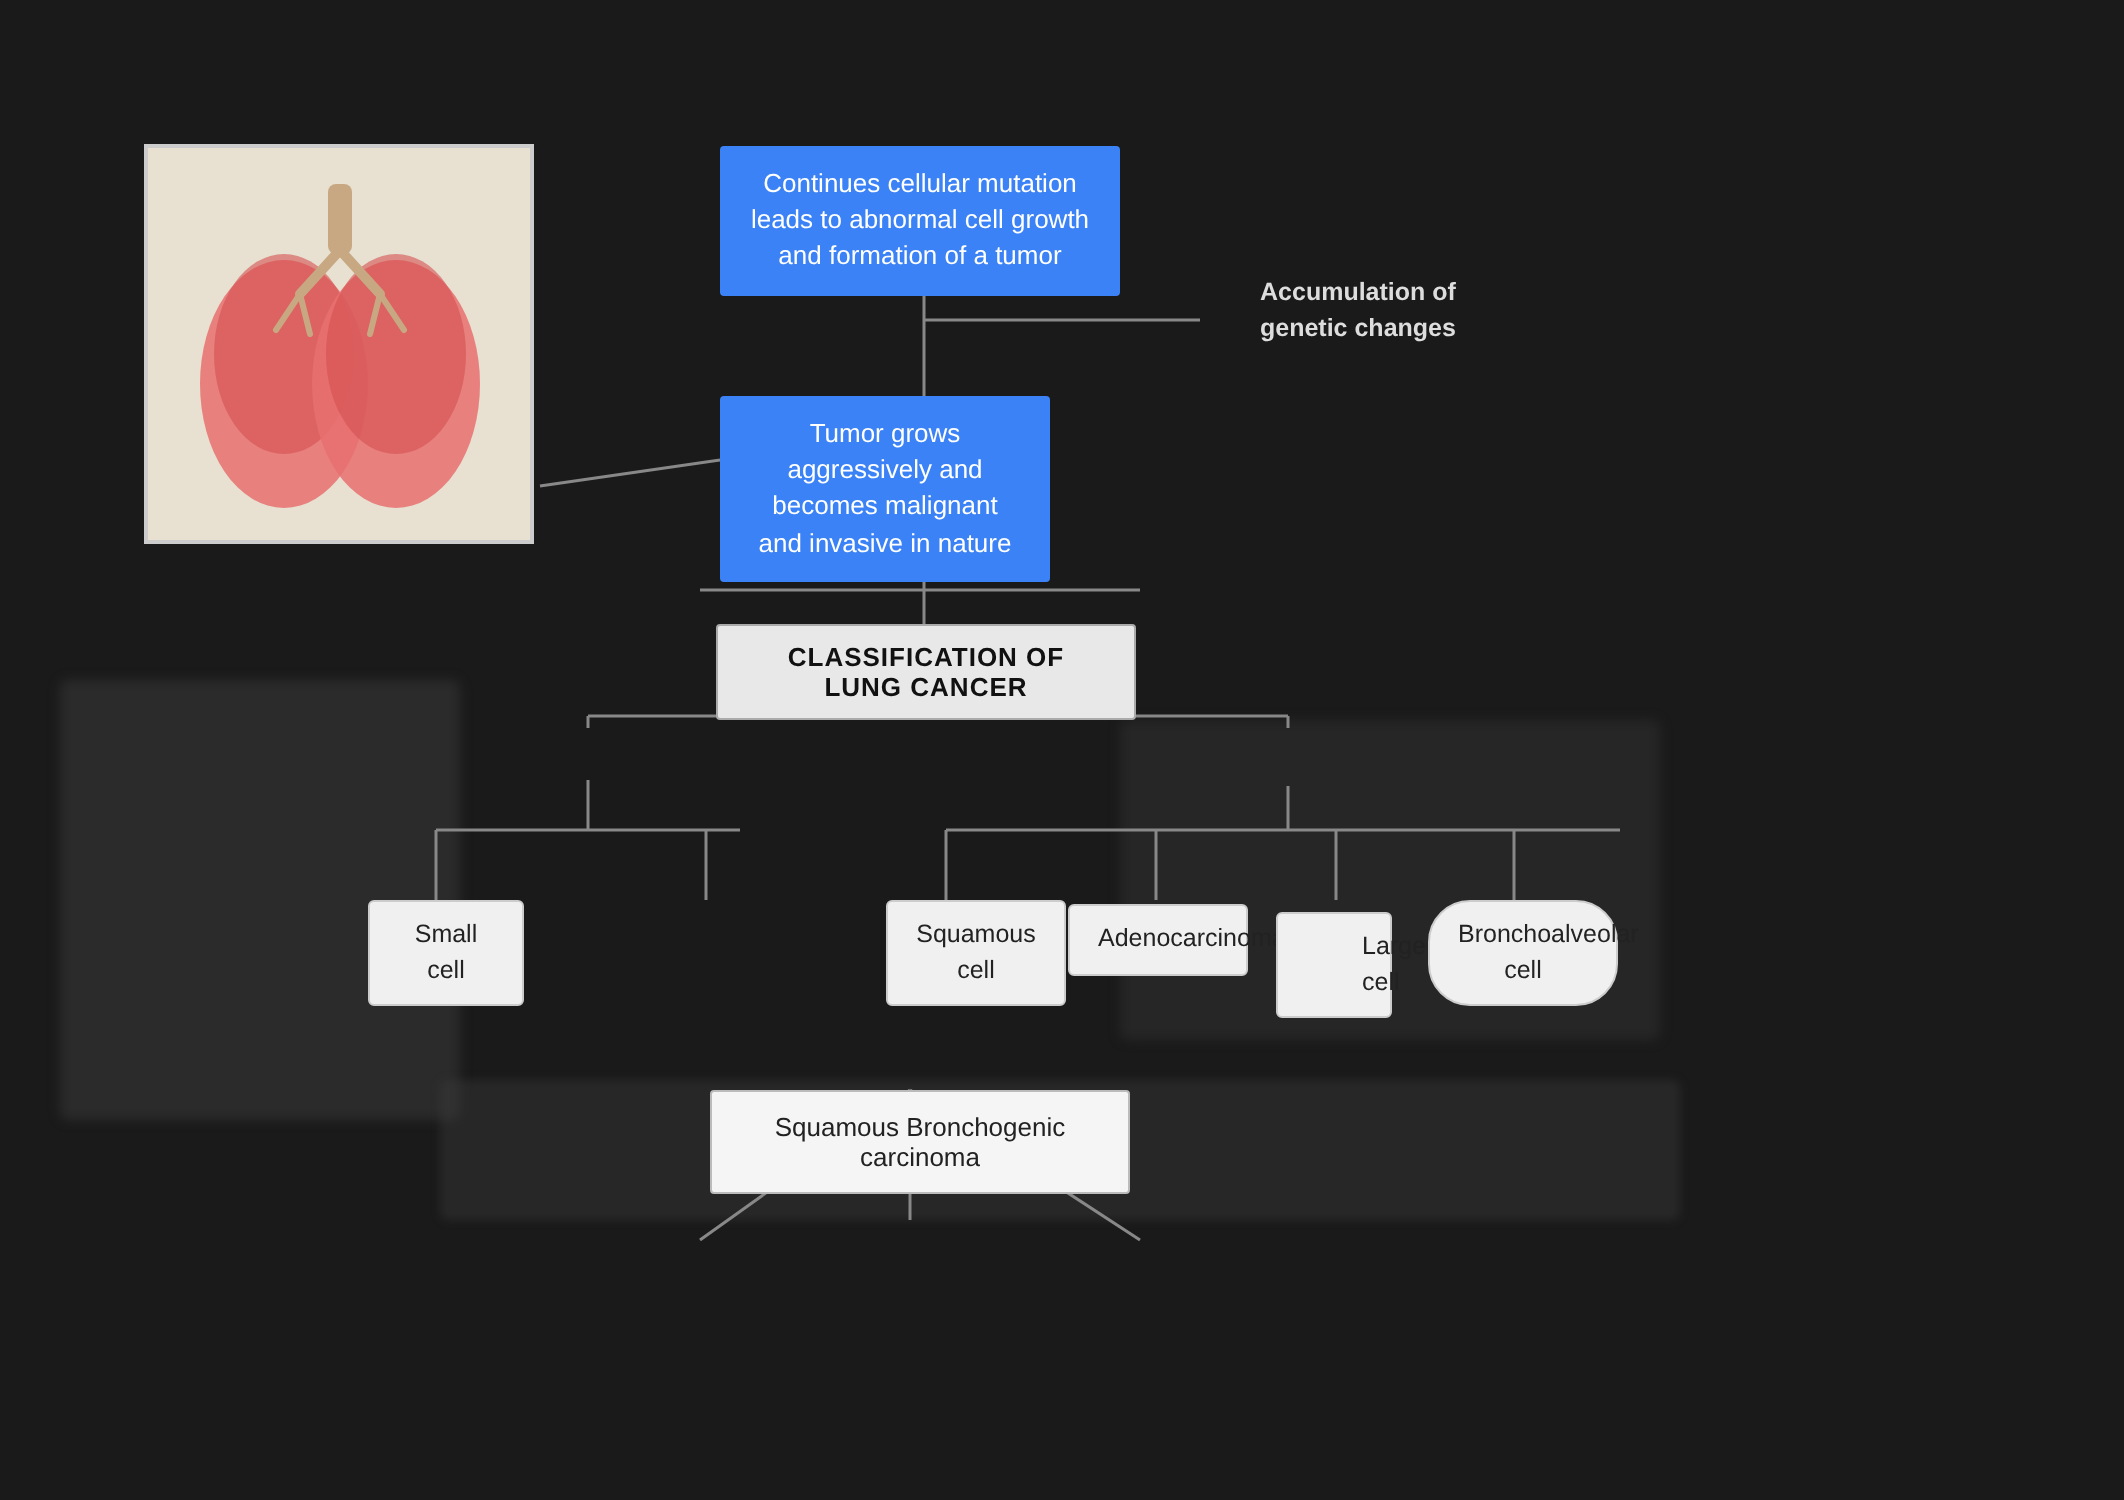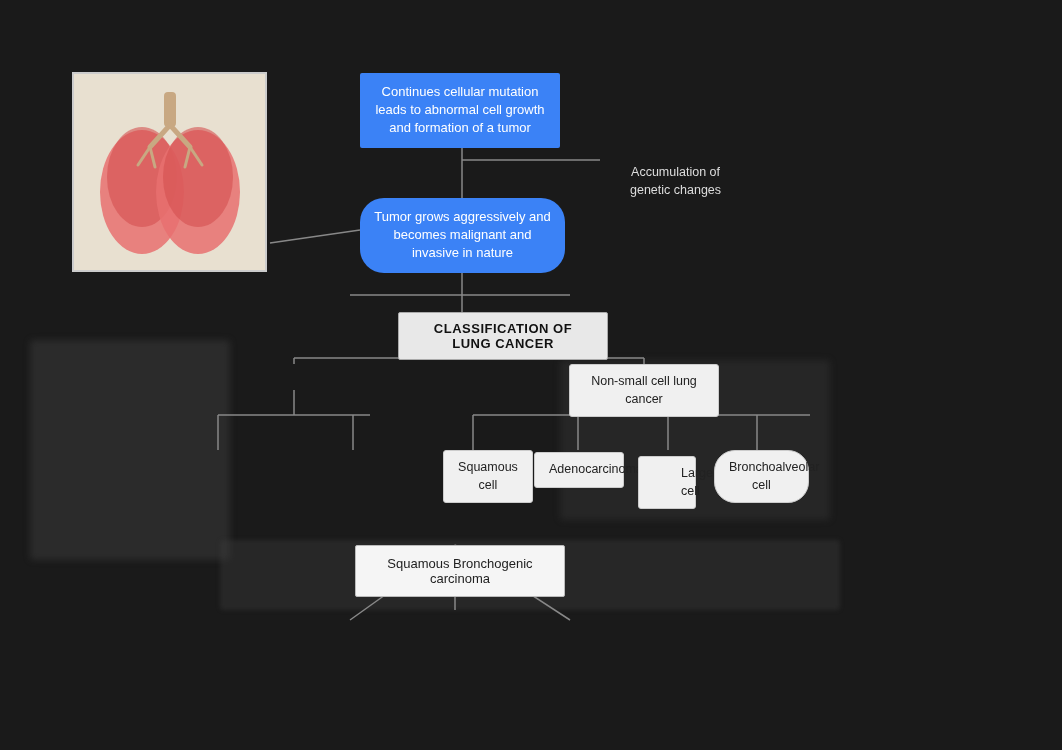--- a/index.html
+++ b/index.html
@@ -211,37 +211,37 @@
       <line x1="60" y1="60" x2="65" y2="80" stroke="#c8a882" stroke-width="3" stroke-linecap="round"></line>
       <line x1="100" y1="60" x2="112" y2="78" stroke="#c8a882" stroke-width="3" stroke-linecap="round"></line>
       <line x1="100" y1="60" x2="95" y2="80" stroke="#c8a882" stroke-width="3" stroke-linecap="round"></line>
     </svg>
   </div>
 
   <div class="blue-box" style="left:360px; top:73px; width:200px;">
     <span>Continues cellular mutation leads to abnormal cell growth and formation of a tumor</span>
   </div>
 
-  <div class="text-label" style="left:630px; top:164px;">
+  <div class="text-label" style="left:630px; top:138px;font-weight:bold;">
     <span>Accumulation of<br>genetic changes</span>
   </div>
 
-  <div class="blue-box" style="left:360px; top:198px; width:205px;border-radius:24px;">
+  <div class="blue-box" style="left:360px; top:198px; width:165px;">
     <span>Tumor grows aggressively and becomes malignant and invasive in nature</span>
   </div>
 
-  <div class="classification-box" style="left:358px; top:312px; width:210px;margin-left:40px;">
+  <div class="classification-box" style="left:358px; top:312px; width:210px;">
     <span>CLASSIFICATION OF LUNG CANCER</span>
   </div>
 
 
-  <div class="white-box" style="left:569px; top:364px; width:150px;">
-    <span>Non-small cell lung cancer</span>
-  </div>
-
+
+  <div class="white-box" style="left:184px; top:450px; width:78px;">
+    <span>Small cell</span>
+  </div>
 
 
   <div class="white-box" style="left:443px; top:450px; width:90px;">
     <span>Squamous cell</span>
   </div>
 
   <div class="white-box" style="left:534px; top:452px; width:90px;">
     <span>Adenocarcinoma</span>
   </div>
 

